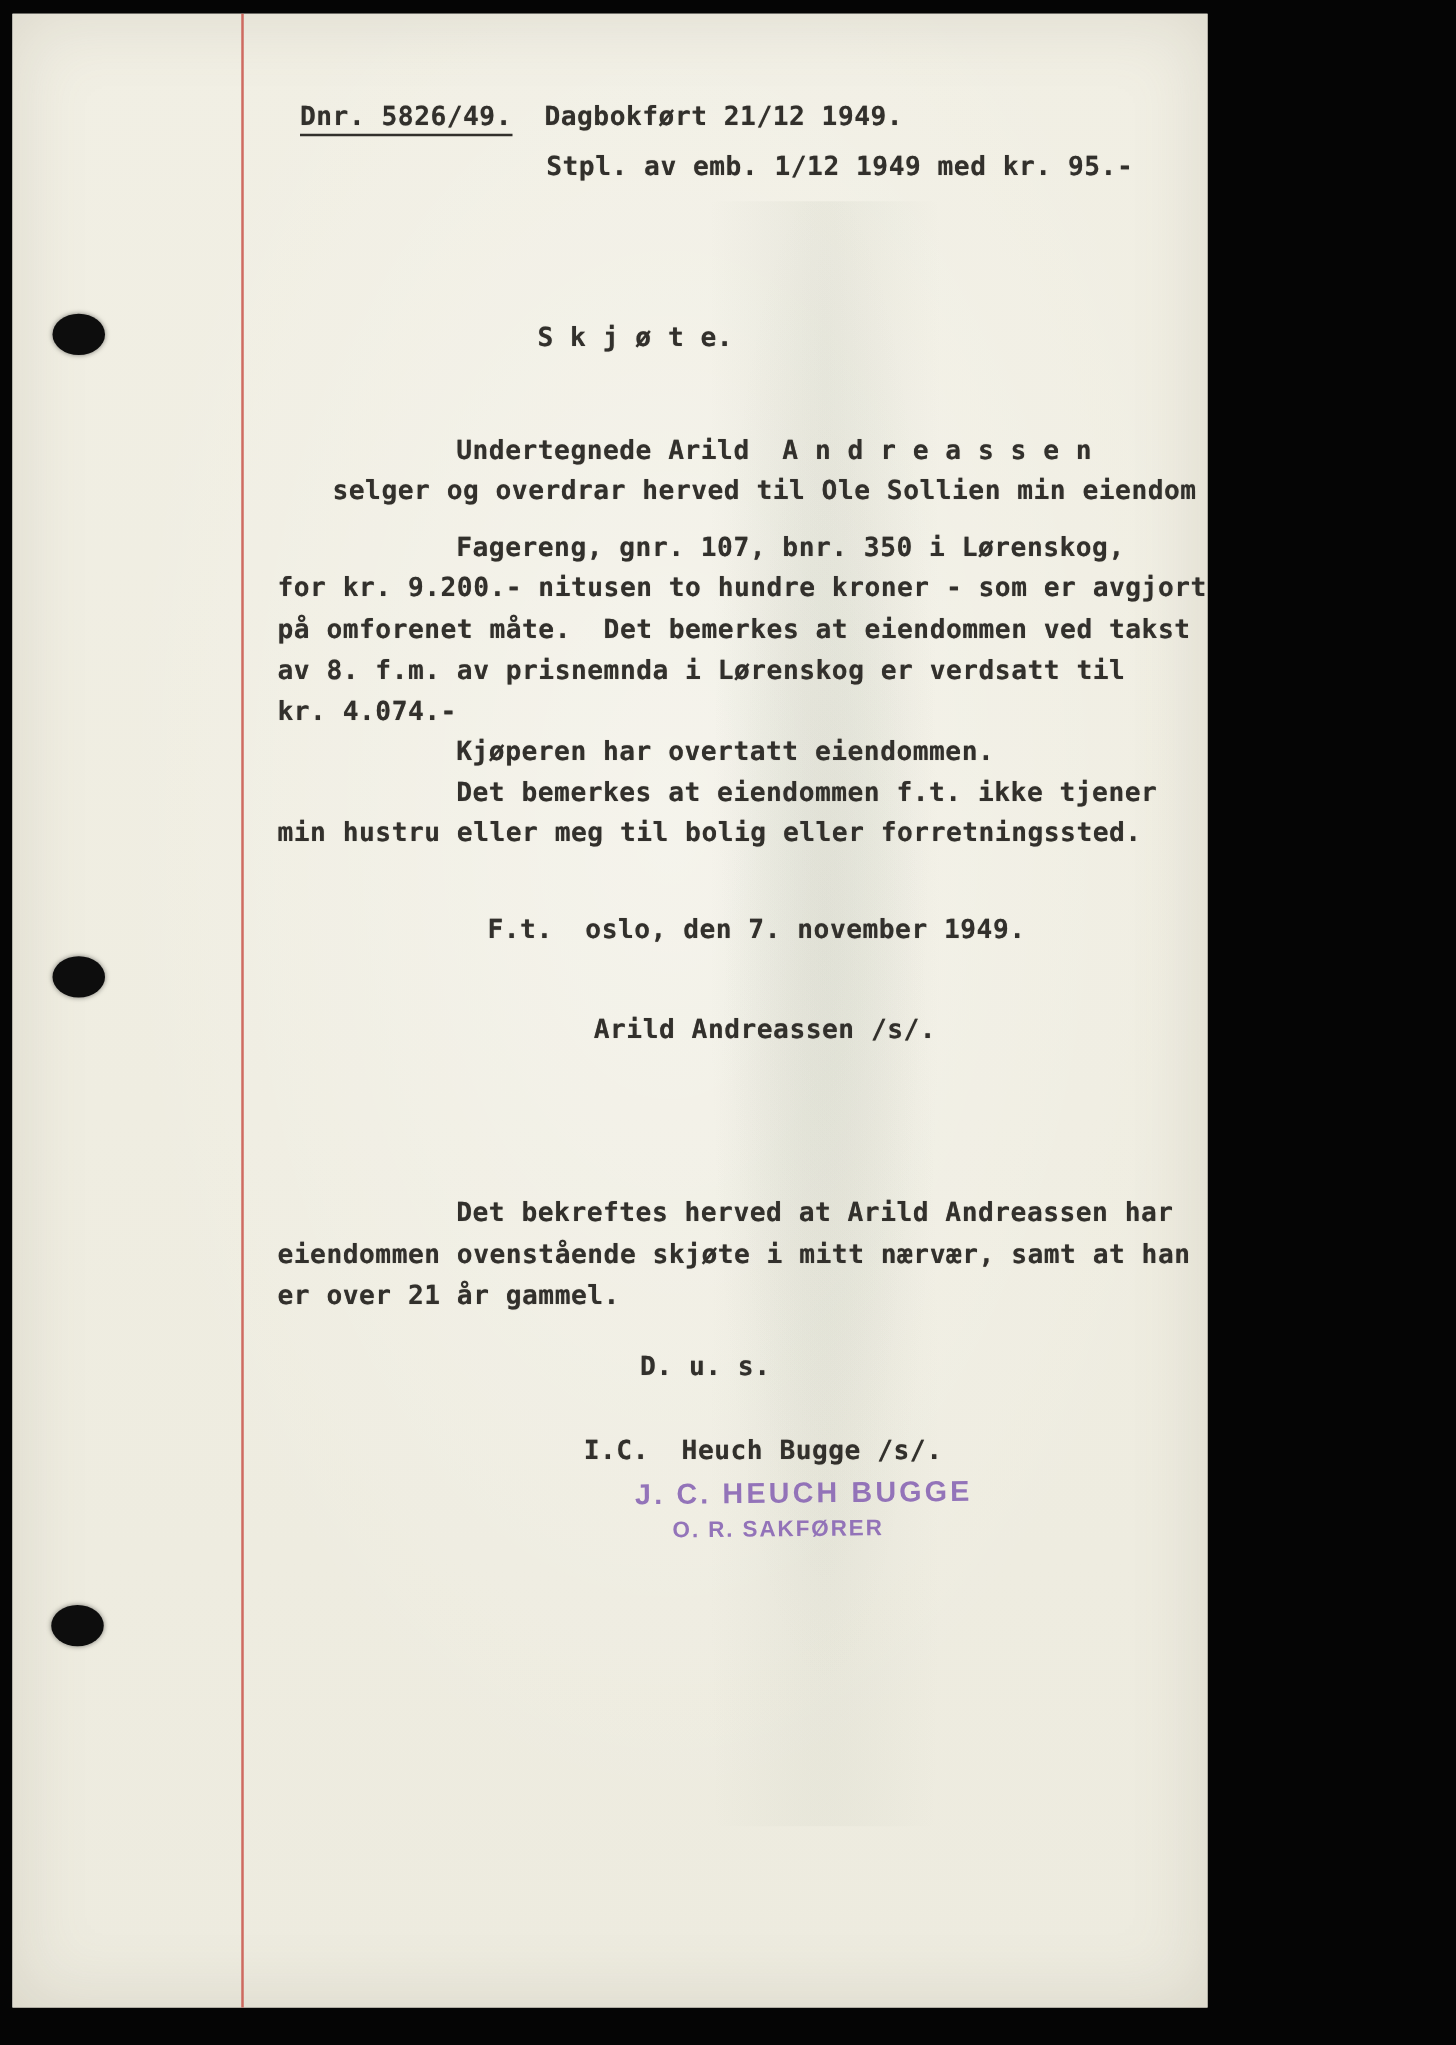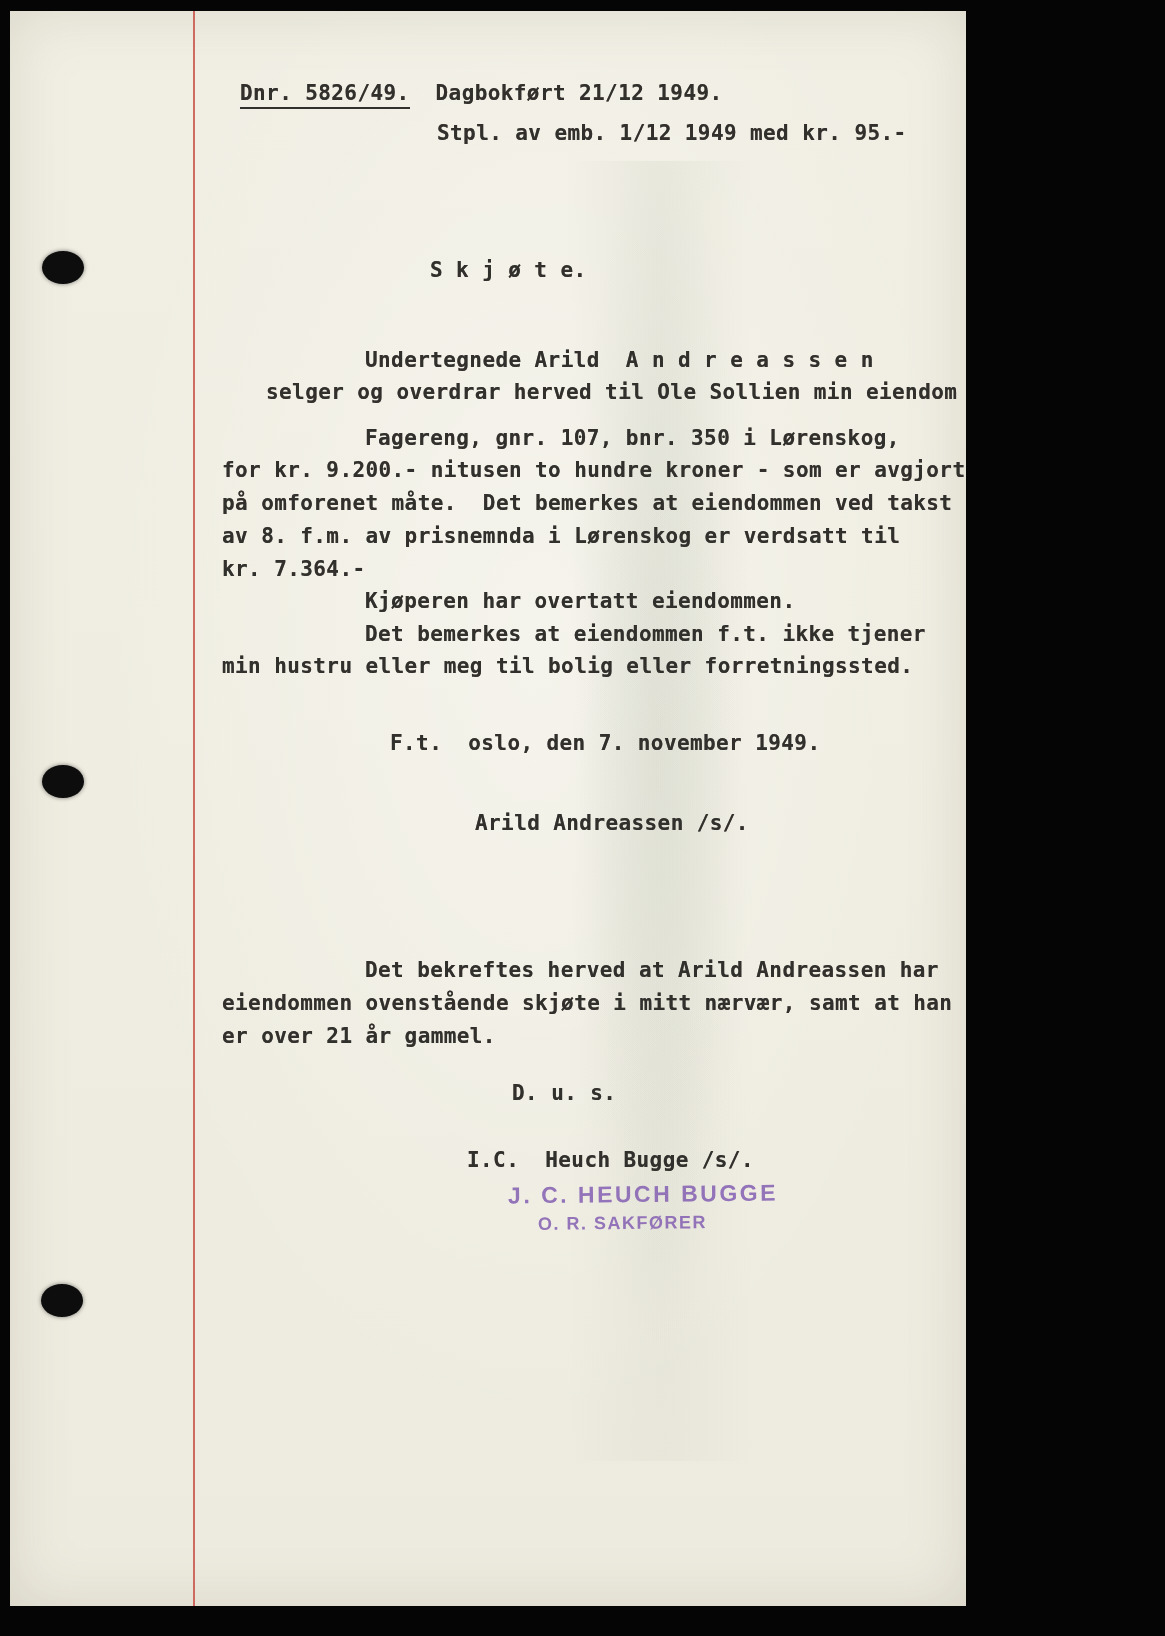--- a/index.html
+++ b/index.html
@@ -116,21 +116,21 @@
   <div class="line" style="left:427px; top:110px;">Stpl. av emb. 1/12 1949 med kr. 95.-</div>
 
   <div class="line" style="left:420px; top:247px;">S k j ø t e.</div>
 
   <div class="line" style="left:355px; top:337px;">Undertegnede Arild  A n d r e a s s e n</div>
   <div class="line" style="left:212px; top:369px;margin-left:44px;">selger og overdrar herved til Ole Sollien min eiendom</div>
   <div class="line" style="left:355px; top:415px;text-align:center;">Fagereng, gnr. 107, bnr. 350 i Lørenskog,</div>
   <div class="line" style="left:212px; top:447px;">for kr. 9.200.- nitusen to hundre kroner - som er avgjort</div>
   <div class="line" style="left:212px; top:480px;">på omforenet måte.  Det bemerkes at eiendommen ved takst</div>
   <div class="line" style="left:212px; top:513px;text-align:right;">av 8. f.m. av prisnemnda i Lørenskog er verdsatt til</div>
-  <div class="line" style="left:212px; top:546px;">kr. 7.364.-</div>
+  <div class="line" style="left:212px; top:546px;">kr. 4.074.-</div>
   <div class="line" style="left:355px; top:578px;">Kjøperen har overtatt eiendommen.</div>
   <div class="line" style="left:355px; top:611px;">Det bemerkes at eiendommen f.t. ikke tjener</div>
   <div class="line" style="left:212px; top:643px;">min hustru eller meg til bolig eller forretningssted.</div>
 
   <div class="line" style="left:380px; top:720px;">F.t.  oslo, den 7. november 1949.</div>
 
   <div class="line" style="left:465px; top:800px;">Arild Andreassen /s/.</div>
 
   <div class="line" style="left:355px; top:947px;">Det bekreftes herved at Arild Andreassen har</div>
   <div class="line" style="left:212px; top:980px;">eiendommen ovenstående skjøte i mitt nærvær, samt at han</div>

